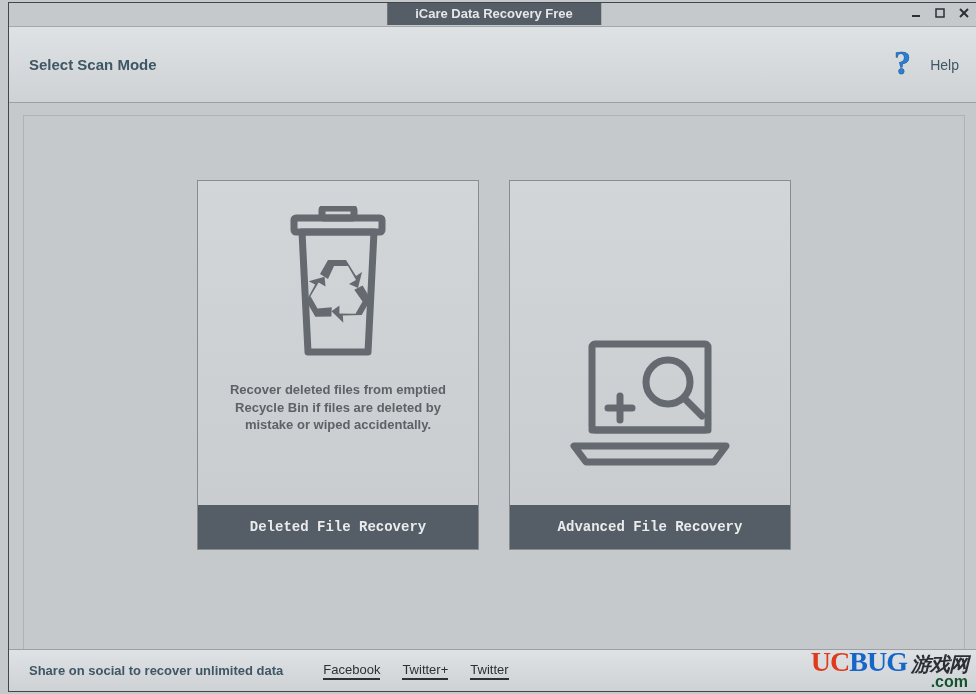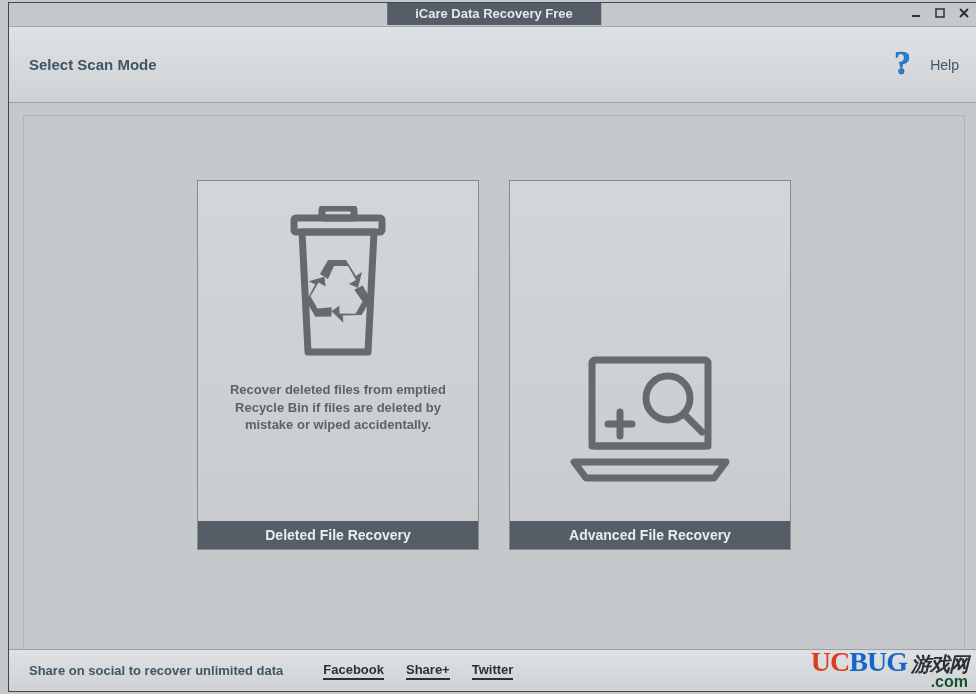--- a/index.html
+++ b/index.html
@@ -118,28 +118,29 @@
     color: #5c6266;
     font-size: 13px;
     font-weight: bold;
     text-align: center;
     line-height: 1.35;
     display: flex;
     align-items: flex-start;
     justify-content: center;
   }
   .card-footer {
-    height: 28px;
+    height: 44px;
     background: #555e66;
     color: #e9ebec;
     font-size: 14px;
     font-weight: bold;
     display: flex;
     align-items: center;
     justify-content: center;
+    font-family: Liberation Mono, monospace;
   }
   
   .bottombar {
     position: absolute;
     left: 0; right: 0; bottom: 0;
     height: 42px;
     background: #d8dbdd;
     background: linear-gradient(#dfe2e4, #ced2d5);
     border-top: 1px solid #9aa0a4;
     display: flex;
@@ -152,21 +153,21 @@
     font-weight: bold;
     margin-right: 40px;
   }
   .social-links {
     display: flex;
     gap: 22px;
   }
   .social-link {
     color: #2b3034;
     font-size: 13px;
-    font-weight: bold;
+    font-weight: normal;
     border-bottom: 2px solid #2b3034;
     padding-bottom: 1px;
     cursor: pointer;
   }
   
   .watermark {
     position: absolute;
     right: 8px;
     bottom: 4px;
     text-align: right;
@@ -286,21 +287,21 @@
         </div>
 
       </div>
     </div>
   </div>
 
   <div class="bottombar">
     <span class="share-text">Share on social to recover unlimited data</span>
     <div class="social-links">
       <span class="social-link">Facebook</span>
-      <span class="social-link">Share+</span>
+      <span class="social-link">Twitter+</span>
       <span class="social-link">Twitter</span>
     </div>
   </div>
 
 </div>
 
 <div class="watermark">
   <div class="wm-top">
     <span class="wm-u">U</span><span class="wm-c">C</span><span class="wm-b">B</span><span class="wm-u2">U</span><span class="wm-g">G</span><span class="wm-cn">游戏网</span>
   </div>

